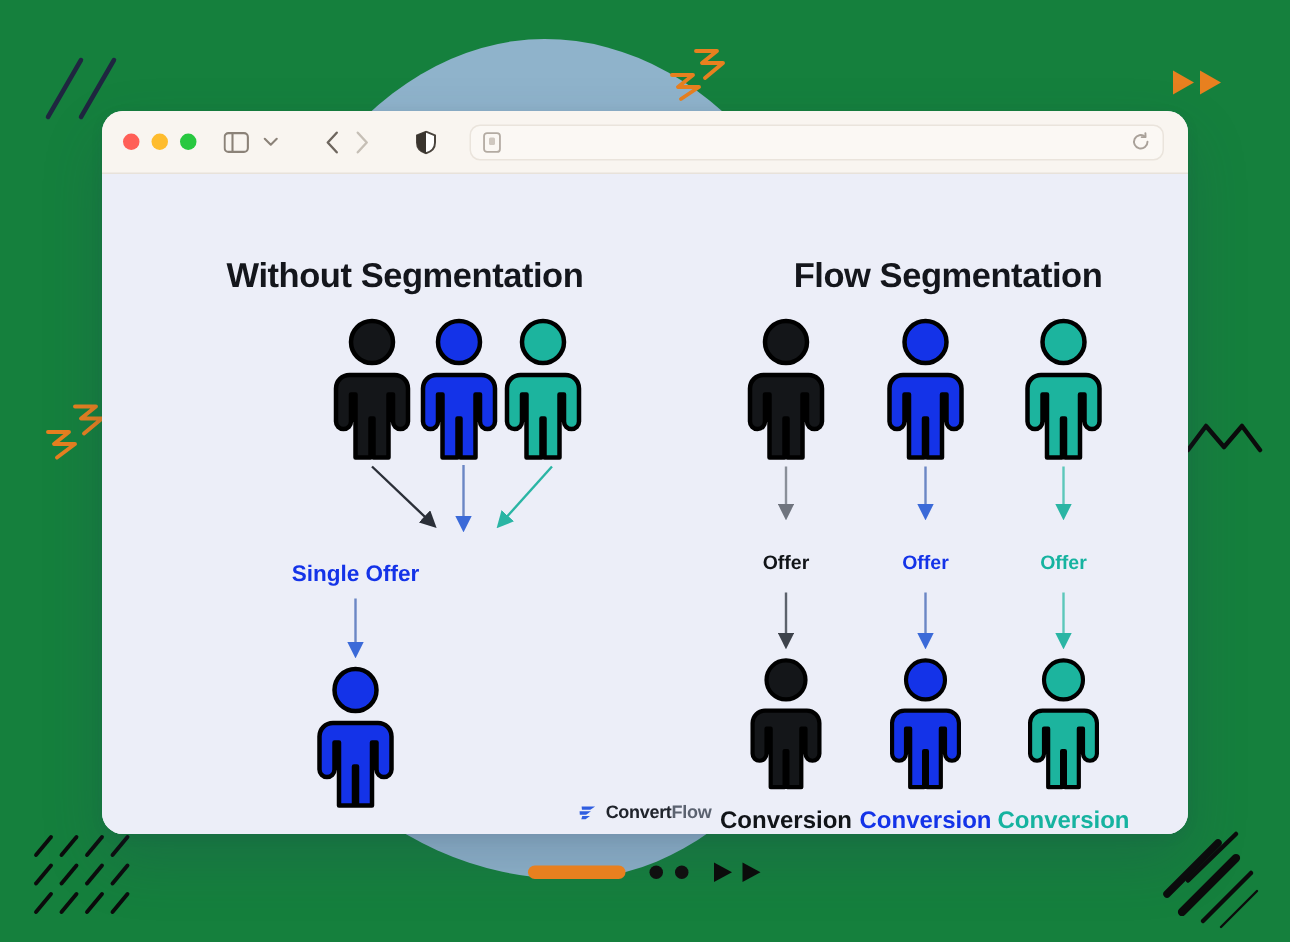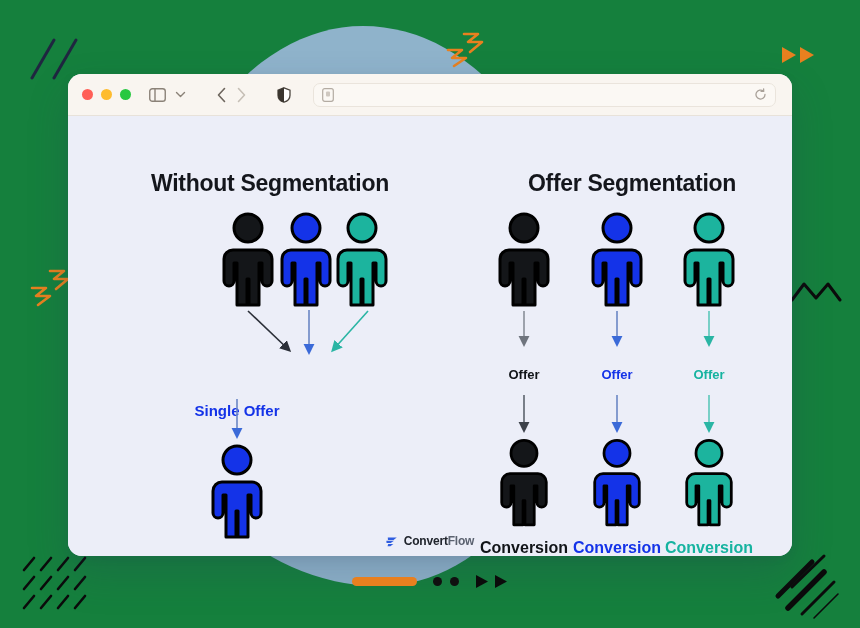--- a/index.html
+++ b/index.html
@@ -385,21 +385,21 @@
           <svg width="58" height="52" viewBox="0 0 58 52">
             <defs>
                 <marker id="ahTealL" markerWidth="7" markerHeight="7" refX="5.2" refY="3.5" orient="auto">
               <polygon points="0,0 7,3.5 0,7" fill="#2ab5a4"></polygon>
                 </marker>
               </defs>
             <line x1="50" y1="3" x2="15" y2="42" stroke="#2ab5a4" stroke-width="1.6" marker-end="url(#ahTealL)"></line>
           </svg>
         </div>
 
-        <div class="lbl lbl-single-offer" style="left:169px; top:258px;margin-top:28px;">Single Offer</div>
+        <div class="lbl lbl-single-offer" style="left:169px; top:258px;">Single Offer</div>
 
         <div class="arrow" style="left:161px; top:282px;">
           <svg width="16" height="46" viewBox="0 0 16 46">
             <defs>
                 <marker id="ahDownL" markerWidth="7" markerHeight="7" refX="5.2" refY="3.5" orient="auto">
               <polygon points="0,0 7,3.5 0,7" fill="#3b6ad8"></polygon>
                 </marker>
               </defs>
             <line x1="8" y1="1" x2="8" y2="38" stroke="#6b86c4" stroke-width="1.6" marker-end="url(#ahDownL)"></line>
           </svg>
@@ -409,21 +409,21 @@
           <svg width="68" height="96" viewBox="0 0 56 96">
             <circle cx="28" cy="16" r="14" fill="#1433e8" stroke="#000" stroke-width="3"></circle>
             <path d="M13 38 h30 a9 9 0 0 1 9 9 v22 a5 5 0 0 1 -10 0 v-18 h-3 v42 h-10 v-26 h-2 v26 h-10 v-42 h-3 v18 a5 5 0 0 1 -10 0 v-22 a9 9 0 0 1 9 -9 z" fill="#1433e8" stroke="#000" stroke-width="3" stroke-linejoin="round"></path>
           </svg>
         </div>
 
       </div>
 
       <div class="panel panel-right">
 
-        <div class="panel-title">Offer Segmentation</div>
+        <div class="panel-title">Flow Segmentation</div>
 
         <div class="person" style="left:24px; top:96px;">
           <svg width="56" height="96" viewBox="0 0 56 96">
             <circle cx="28" cy="16" r="14" fill="#141619" stroke="#000" stroke-width="3"></circle>
             <path d="M13 38 h30 a9 9 0 0 1 9 9 v22 a5 5 0 0 1 -10 0 v-18 h-3 v42 h-10 v-26 h-2 v26 h-10 v-42 h-3 v18 a5 5 0 0 1 -10 0 v-22 a9 9 0 0 1 9 -9 z" fill="#141619" stroke="#000" stroke-width="3" stroke-linejoin="round"></path>
           </svg>
         </div>
         <div class="arrow" style="left:44px; top:194px;">
           <svg width="16" height="42" viewBox="0 0 16 42">
             <defs>

